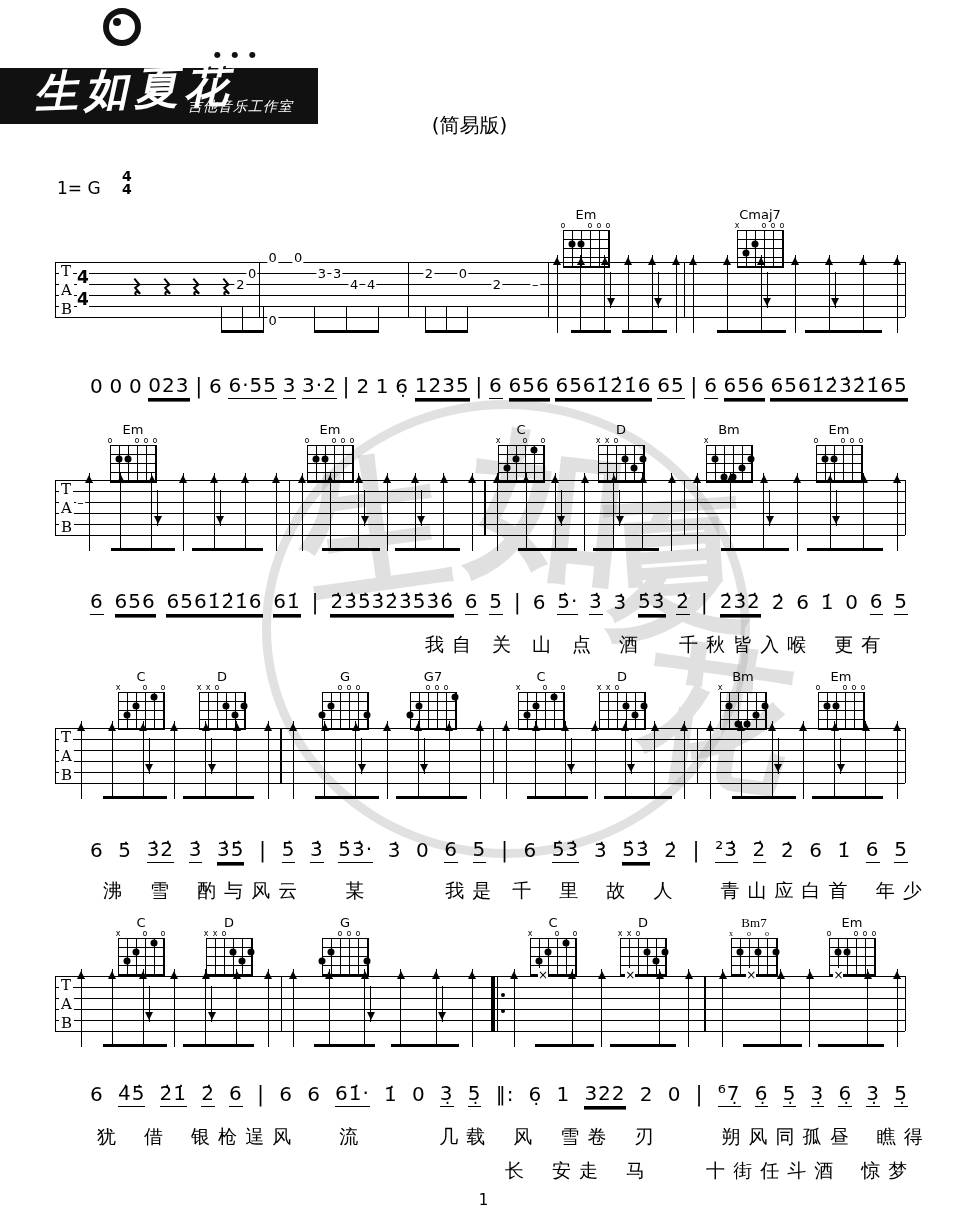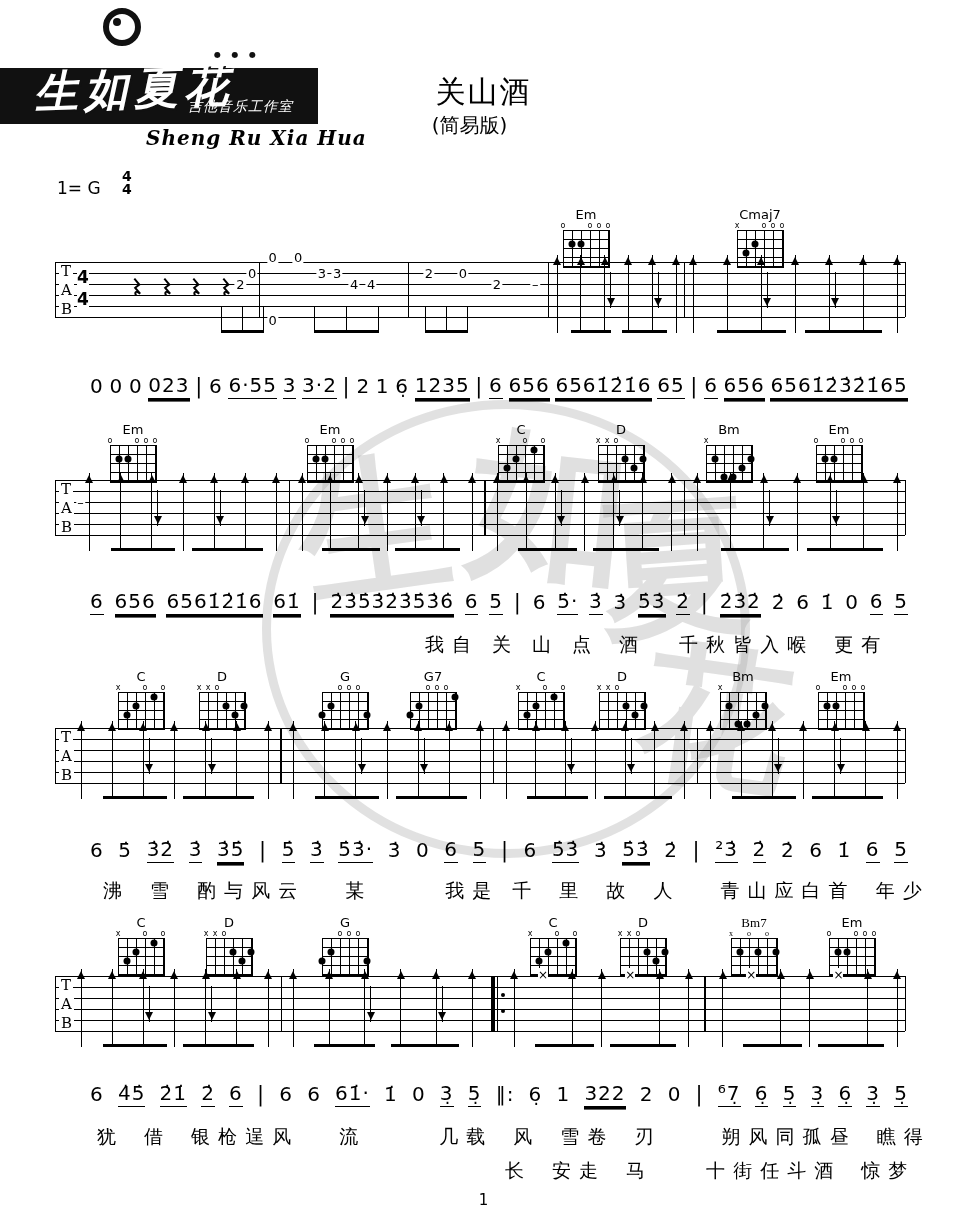--- a/index.html
+++ b/index.html
@@ -86,23 +86,21 @@
       <div class="wm wm-char" style="left: 470px; top: 400px; font-size: 160px; transform: rotate(6deg);">如</div>
       <div class="wm wm-char" style="left: 600px; top: 470px; font-size: 150px; transform: rotate(-4deg);">夏</div>
       <div class="wm wm-char" style="left: 640px; top: 620px; font-size: 150px; transform: rotate(8deg);">花</div>
     </div>
 
   <div class="logo-banner"></div>
   <div class="logo-rose"></div>
   <div class="logo-cn">生如夏花</div>
   <div class="logo-dots">● ● ●</div>
   <div class="logo-sub">吉他音乐工作室</div>
-  <div class="logo-en">Sheng Ru Xia Hua</div>
-
-  <div class="title">关山酒</div>
+
   <div class="subtitle">(简易版)</div>
   <div class="keysig">1= G</div>
   <div class="timesig-frac">
     <span>4</span>
     <span>4</span>
   </div>
 
   <div id="systems">
       <div class="chord" style="left: 558px; top: 208px;">
         <div class="chord-name">Em</div>

